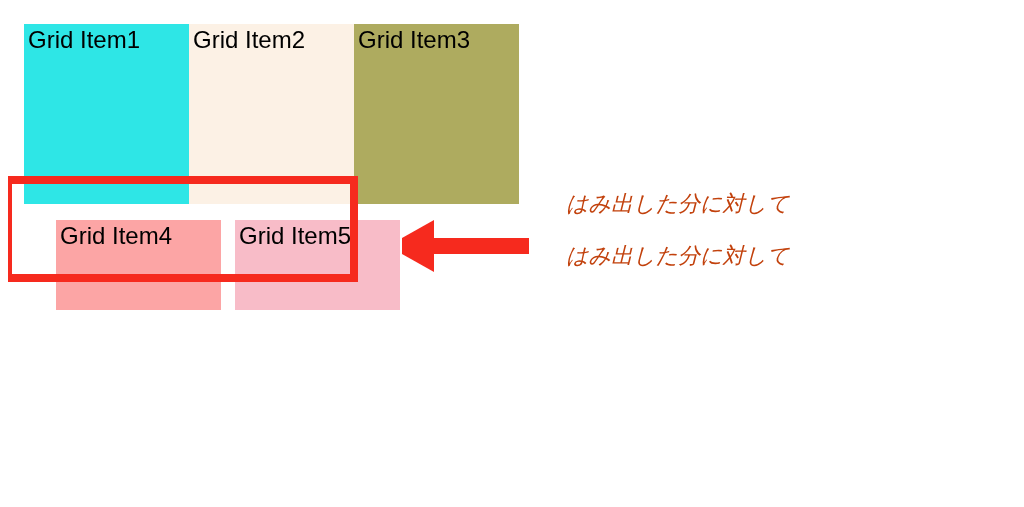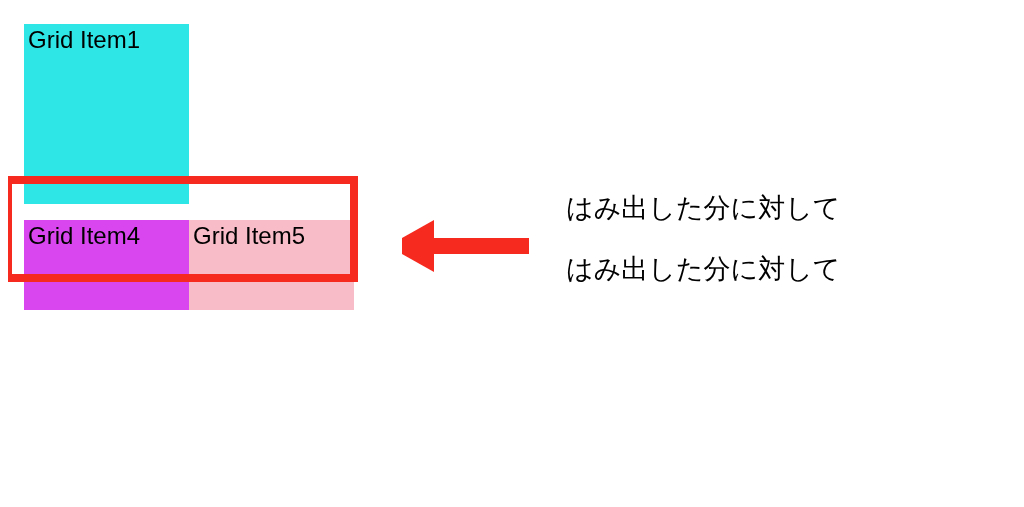--- a/index.html
+++ b/index.html
@@ -31,22 +31,22 @@
     }
     .row-1 .grid-cell {
       height: 180px;
     }
     .row-2 .grid-cell {
       height: 90px;
     }
     .cell-1 { background: #2ee6e6; }
     .cell-2 { background: #fcf1e5; }
     .cell-3 { background: #aeab5f; }
-    .cell-4 { background: #d946ef; }
-    .cell-5 { background: #f8bcc8; }
+    .cell-4 { background: #fca5a5; margin-left: 32px; }
+    .cell-5 { background: #f8bcc8; margin-left: 14px; }
     .highlight-box {
       position: absolute;
       top: 168px;
       left: -4px;
       width: 354px;
       height: 106px;
       border: 8px solid #f62a1e;
       pointer-events: none;
     }
     .arrow {
@@ -65,32 +65,35 @@
     }
     .arrow-shaft {
       width: 95px;
       height: 14px;
       background: #f62a1e;
     }
     .annotation {
       position: absolute;
       top: 162px;
       left: 542px;
-      color: #000000;
-      font-size: 27px;
+      color: #c2410c;
+      font-size: 22px;
       line-height: 1.65;
       font-weight: 500;
+      font-style: italic;
     }
   </style>
 </head>
 <body>
 
 <div class="grid-container">
   <div class="grid-row row-1">
     <div class="grid-cell cell-1">Grid Item1</div>
+    <div class="grid-cell cell-2">Grid Item2</div>
+    <div class="grid-cell cell-3">Grid Item3</div>
   </div>
   <div class="grid-row row-2">
     <div class="grid-cell cell-4">Grid Item4</div>
     <div class="grid-cell cell-5">Grid Item5</div>
   </div>
 </div>
 
 <div class="highlight-box"></div>
 
 <div class="arrow">

